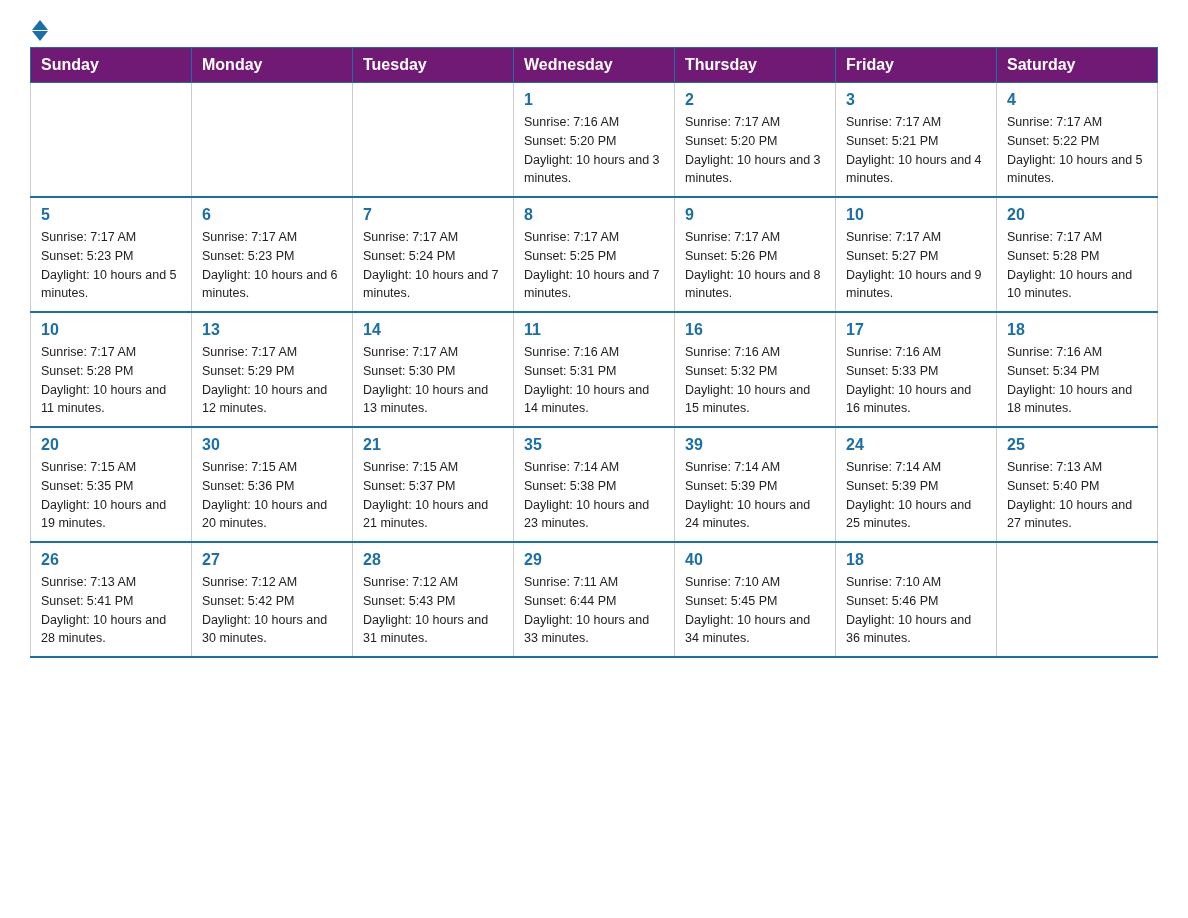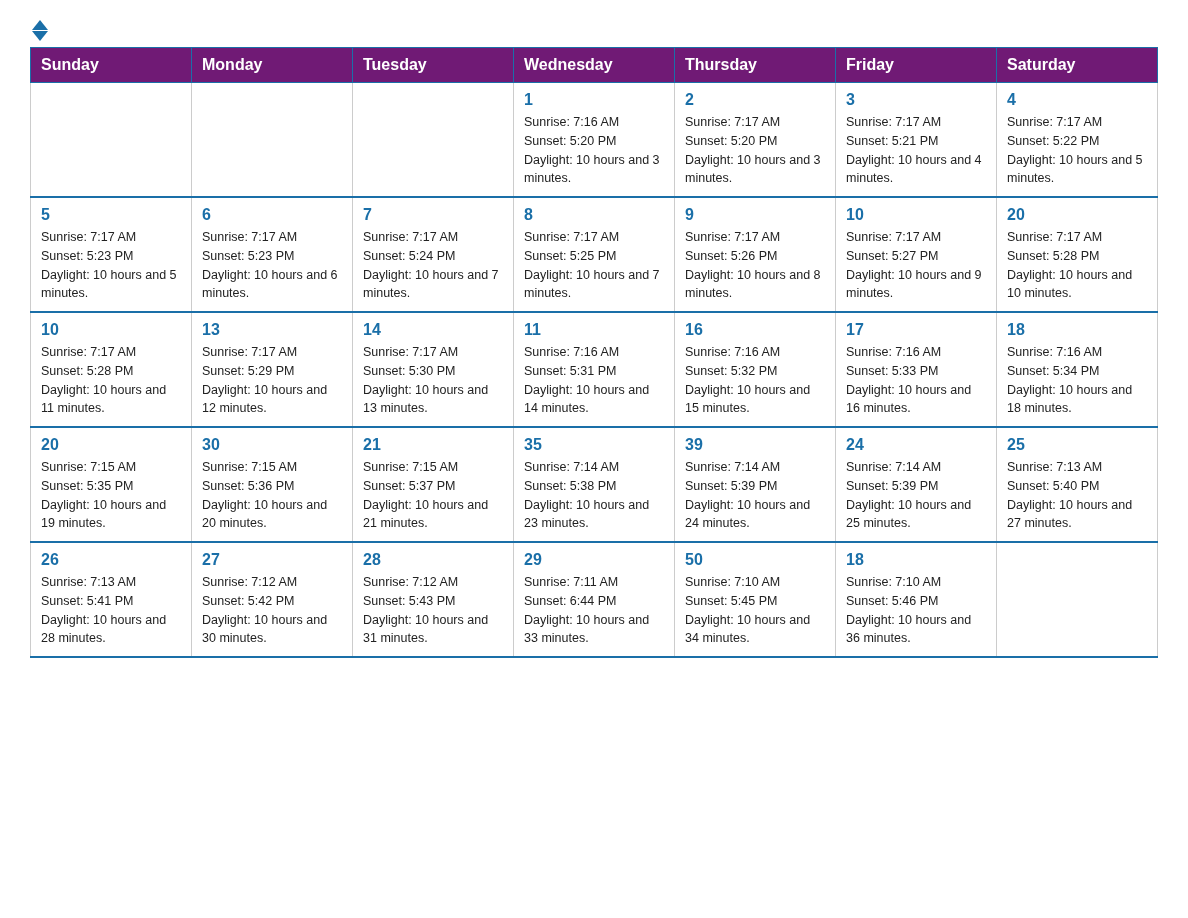--- a/index.html
+++ b/index.html
@@ -294,21 +294,21 @@
 Sunset: 5:43 PM
 Daylight: 10 hours and 31 minutes.</div>
         </td>
         <td>
           <span class="day-number">29</span>
           <div class="day-info" style="white-space: pre-line;">Sunrise: 7:11 AM
 Sunset: 6:44 PM
 Daylight: 10 hours and 33 minutes.</div>
         </td>
         <td>
-          <span class="day-number">50</span>
+          <span class="day-number">40</span>
           <div class="day-info" style="white-space: pre-line;">Sunrise: 7:10 AM
 Sunset: 5:45 PM
 Daylight: 10 hours and 34 minutes.</div>
         </td>
         <td>
           <span class="day-number">18</span>
           <div class="day-info" style="white-space: pre-line;">Sunrise: 7:10 AM
 Sunset: 5:46 PM
 Daylight: 10 hours and 36 minutes.</div>
         </td>

